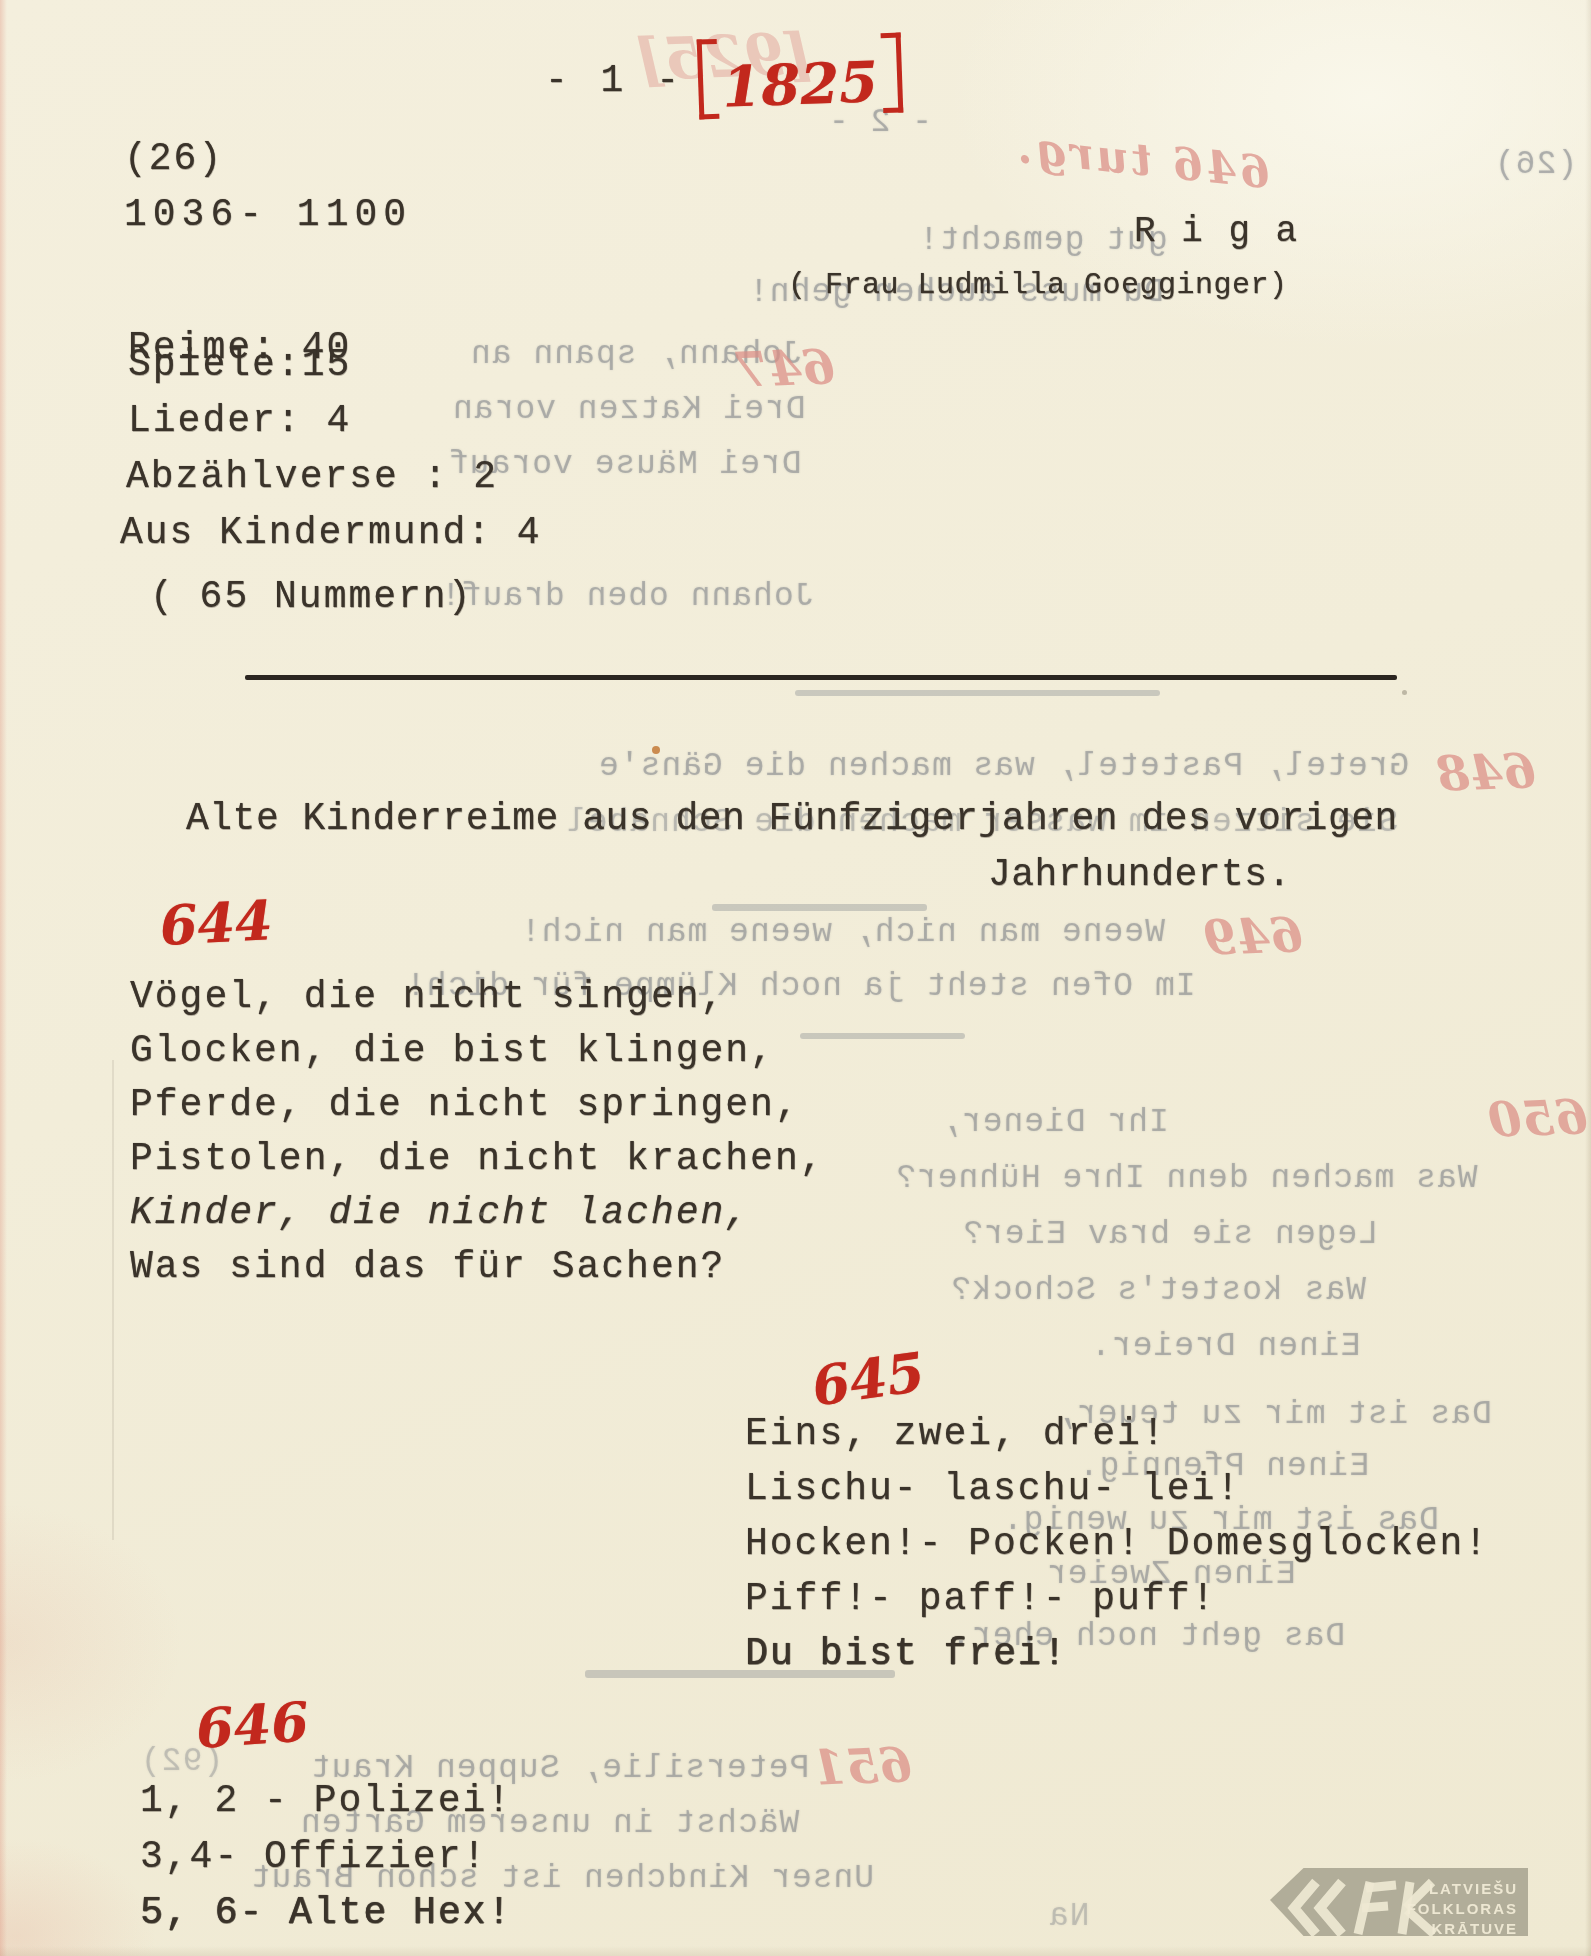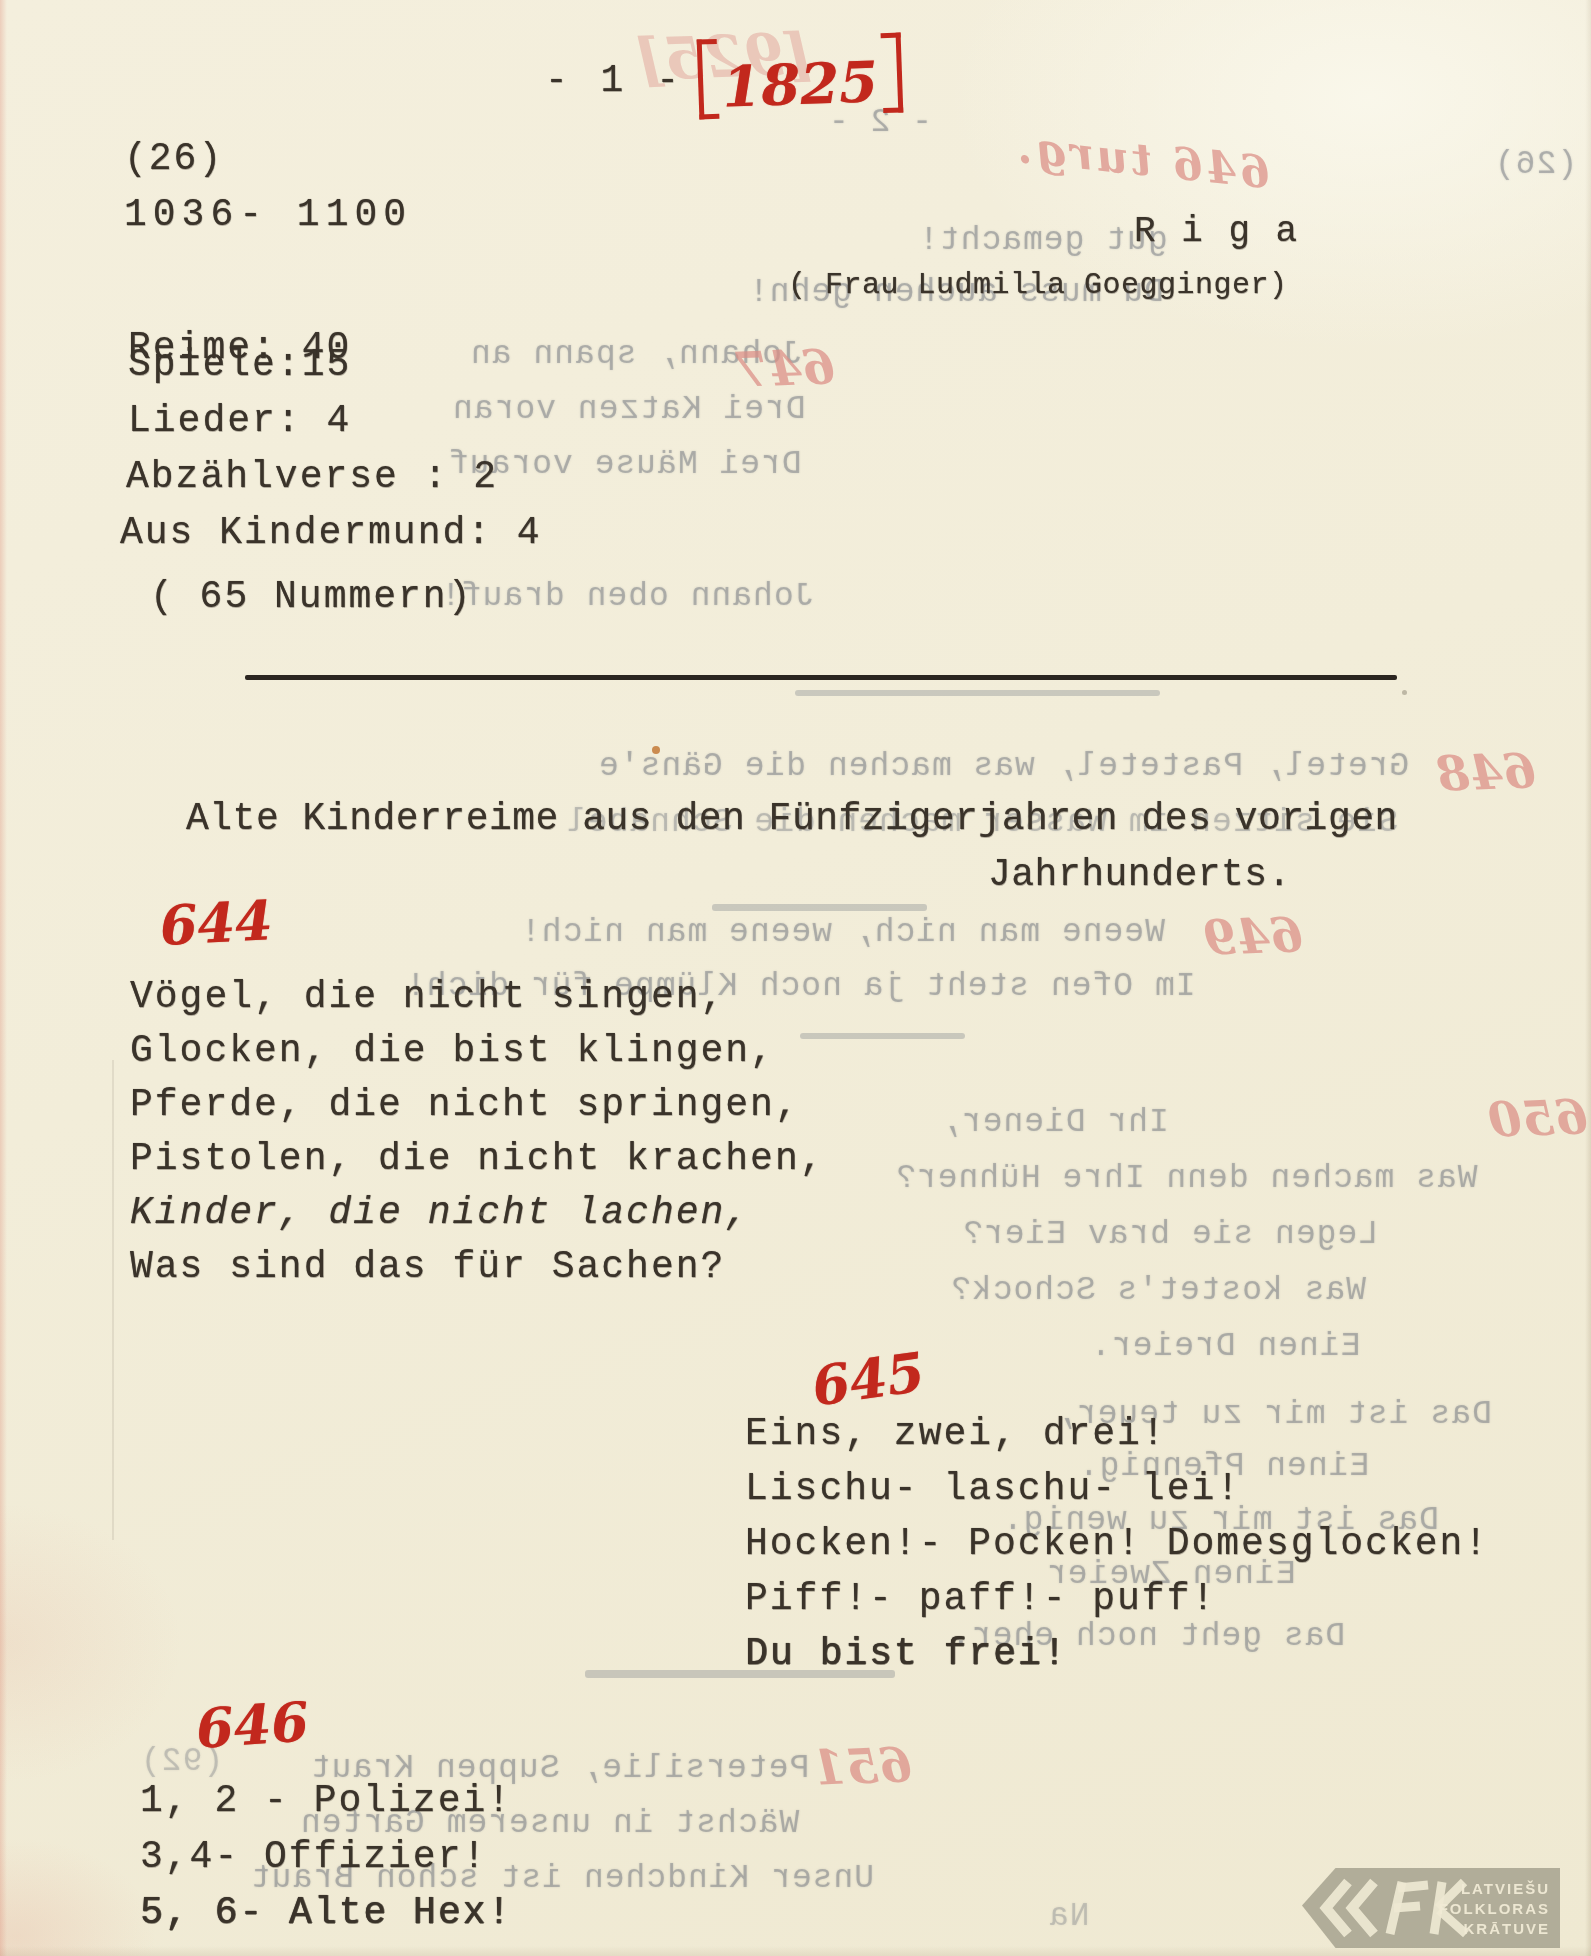--- a/index.html
+++ b/index.html
@@ -46,21 +46,21 @@
     transform:scaleX(-1) rotate(2deg);
   }
   .rule{position:absolute;background:#2b2620;border-radius:2px;}
   .ul{position:absolute;background:rgba(115,120,130,.32);border-radius:3px;}
   .speck{position:absolute;border-radius:50%;}
   .bracket{display:inline-block;width:15px;height:70px;vertical-align:-12px;}
   .bl{border-left:5px solid #c2281d;border-top:5px solid #c2281d;border-bottom:5px solid #c2281d;}
   .br{border-right:5px solid #c2281d;border-top:5px solid #c2281d;border-bottom:5px solid #c2281d;}
   .crease{position:absolute;background:rgba(150,140,120,.18);}
   .wm{ 
-    position:absolute;left:1302px;top:1868px;width:258px;height:80px;
+    position:absolute;left:1270px;top:1868px;width:258px;height:68px;
     background:rgba(148,144,126,.68);
     clip-path:polygon(0 47%,13% 0,100% 0,100% 100%,13% 100%);
   }
   .wm-text{
     position:absolute;right:10px;top:11px;text-align:right;
     font-family:"Liberation Sans","DejaVu Sans",sans-serif;
     font-weight:bold;font-size:15px;line-height:20px;letter-spacing:2px;
     color:rgba(240,234,213,.95);
   }
   .wm-svg{position:absolute;left:10px;top:4px;}

